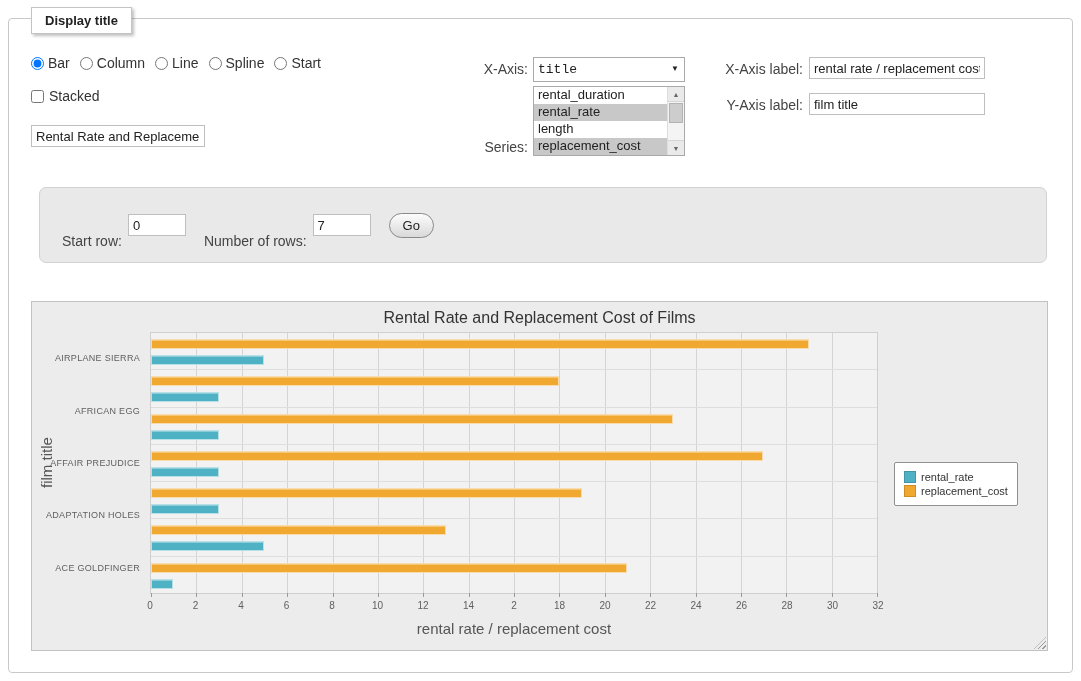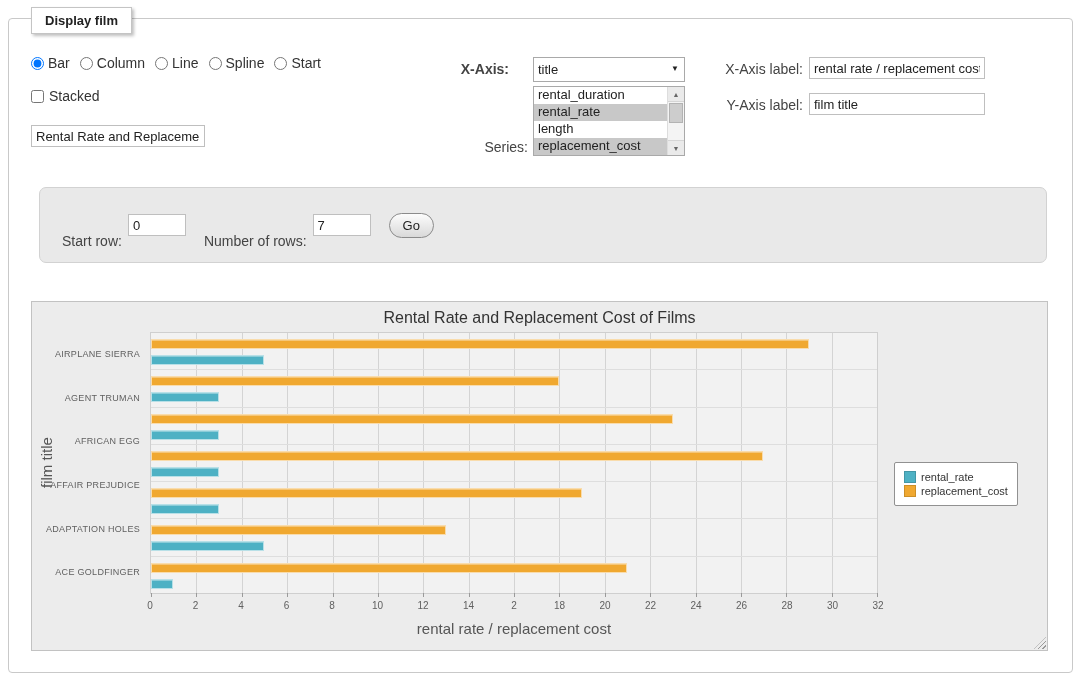--- a/index.html
+++ b/index.html
@@ -27,29 +27,29 @@
   .stacked-row { position: absolute; left: 22px; top: 69px; display: flex; align-items: center; }
   .stacked-row input { margin: 0 5px 0 0; }
   input[type="text"] {
     border: 1px solid #bfbfbf; background: #fff; font-family: "Liberation Sans", sans-serif;
     font-size: 13px; padding: 2px 4px; color: #222; height: 22px;
   }
   .title-input { position: absolute; left: 22px; top: 106px; width: 174px; }
 
   .lbl { position: absolute; color: #444; font-size: 14px; }
   .lbl.right { text-align: right; }
-  .xaxis-lbl  { left: 418px; top: 42px;  width: 82px; font-weight: bold; }
+  .xaxis-lbl  { left: 437px; top: 42px;  width: 82px; }
   .series-lbl { left: 437px; top: 120px; width: 82px; }
   .xlabel-lbl { left: 660px; top: 42px;  width: 134px; }
   .ylabel-lbl { left: 660px; top: 78px;  width: 134px; }
 
   .select-wrap { position: absolute; left: 524px; top: 38px; width: 152px; height: 25px; }
   .select-wrap select {
     width: 100%; height: 100%; border: 1px solid #a9a9a9; background: #fff;
-    font-family: Liberation Sans, sans-serif; font-size: 13px; padding: 2px 18px 2px 4px;
+    font-family: Liberation Mono, monospace; font-size: 13px; padding: 2px 18px 2px 4px;
     appearance: none; -webkit-appearance: none; border-radius: 0; color: #222;
   }
   .select-arrow { position: absolute; right: 6px; top: 7px; font-size: 8px; color: #222; pointer-events: none; }
 
   .listbox {
     position: absolute; left: 524px; top: 67px; width: 152px; height: 70px;
     border: 1px solid #a9a9a9; background: #fff;
   }
   .lb-options { position: absolute; left: 0; top: 0; right: 17px; bottom: 0; overflow: hidden; }
   .lb-option { height: 17px; line-height: 16px; font-size: 13px; padding: 0 4px; white-space: nowrap; color: #222; }
@@ -118,21 +118,21 @@
     position: absolute; right: 1px; bottom: 1px; width: 12px; height: 12px;
     background: repeating-linear-gradient(-45deg, transparent 0 2px, #999 2px 3px);
     clip-path: polygon(100% 0, 100% 100%, 0 100%);
     cursor: nwse-resize;
   }
 </style>
 </head>
 <body>
 
 <div class="fieldset">
-  <div class="legend-tab">Display film</div>
+  <div class="legend-tab">Display title</div>
 
   <div class="radio-row">
     <label class="radio-item">
       <input type="radio" name="chartType" checked="true" style="">
       <span>Bar</span>
     </label>
     <label class="radio-item">
       <input type="radio" name="chartType" style="">
       <span>Column</span>
     </label>
@@ -192,21 +192,20 @@
     <span class="plabel">Number of rows:</span>
     <input type="text" value="7" style="">
     <button class="go-btn">Go</button>
   </div>
 
   <div class="chart">
     <div class="chart-title">Rental Rate and Replacement Cost of Films</div>
     <div class="yaxis-title">film title</div>
     <div class="cat-labels">
         <div class="cat-label">AIRPLANE SIERRA</div>
-        <div class="cat-label">AGENT TRUMAN</div>
         <div class="cat-label">AFRICAN EGG</div>
         <div class="cat-label">AFFAIR PREJUDICE</div>
         <div class="cat-label">ADAPTATION HOLES</div>
         <div class="cat-label">ACE GOLDFINGER</div>
       </div>
     <div class="plot">
       <div class="gridlines">
           <div class="tickmark" style="left: 0%;"></div>
           <div class="gridline" style="left: 6.25%;"></div>
           <div class="tickmark" style="left: 6.25%;"></div>

